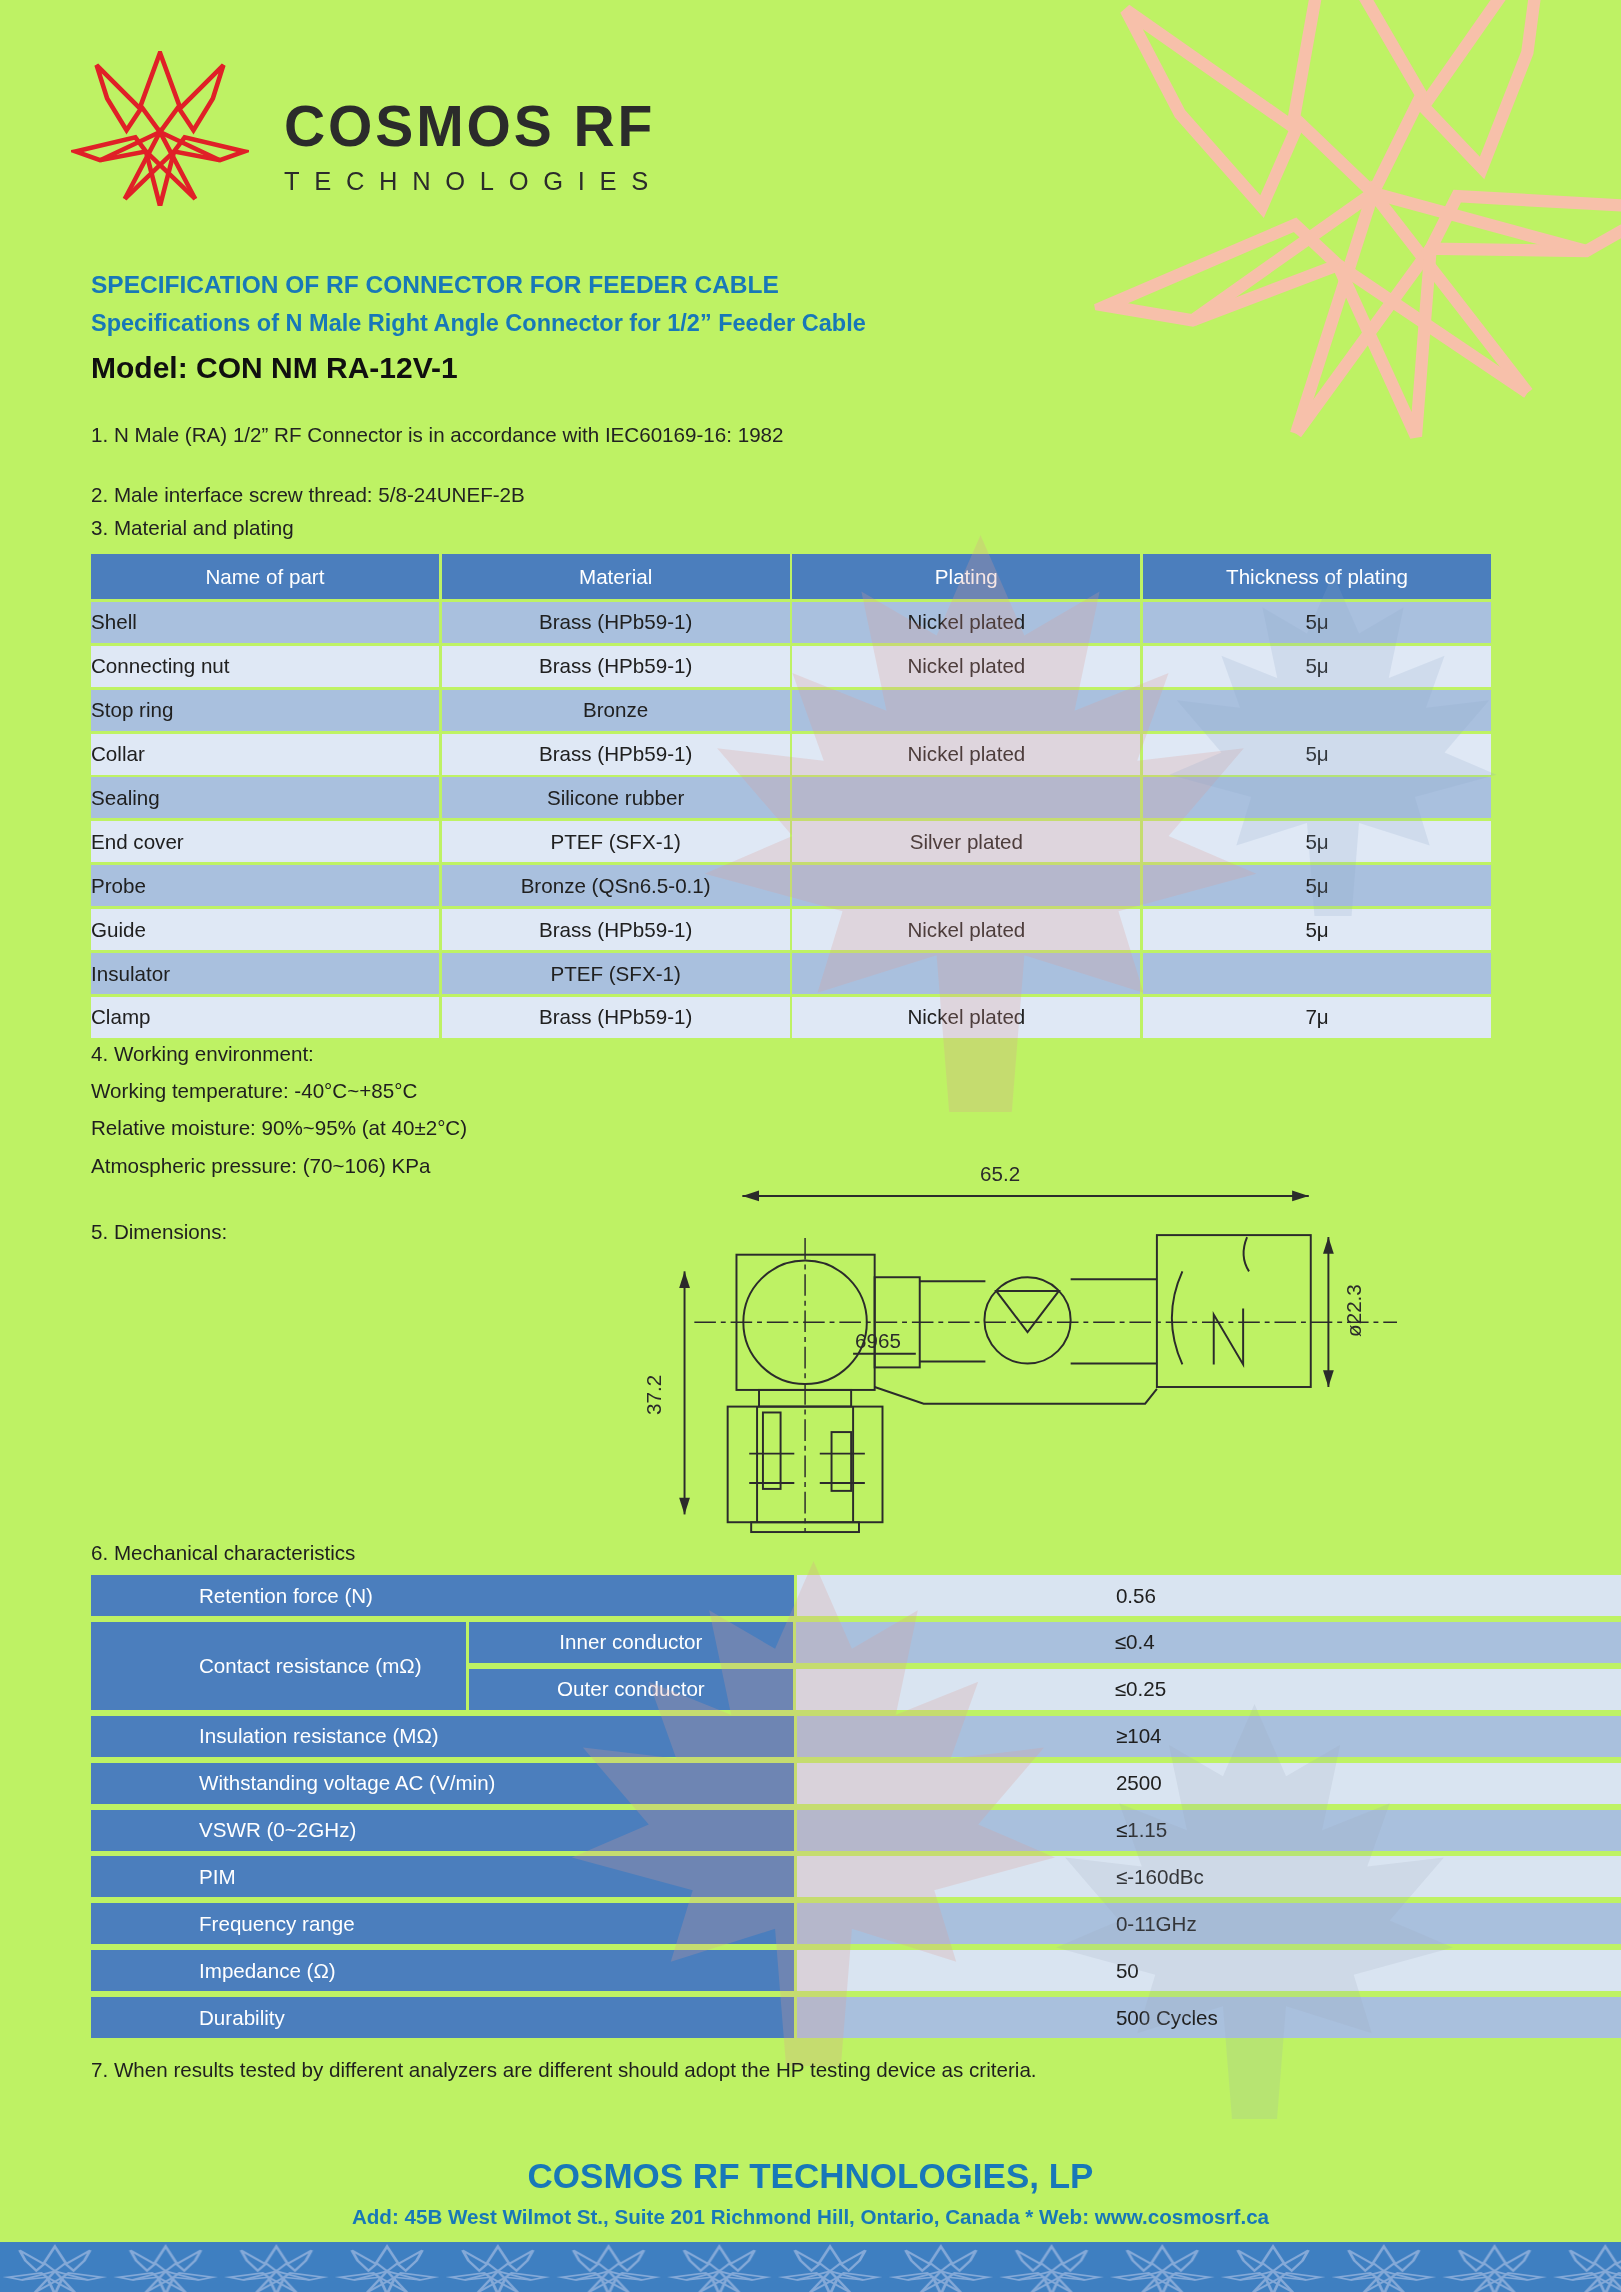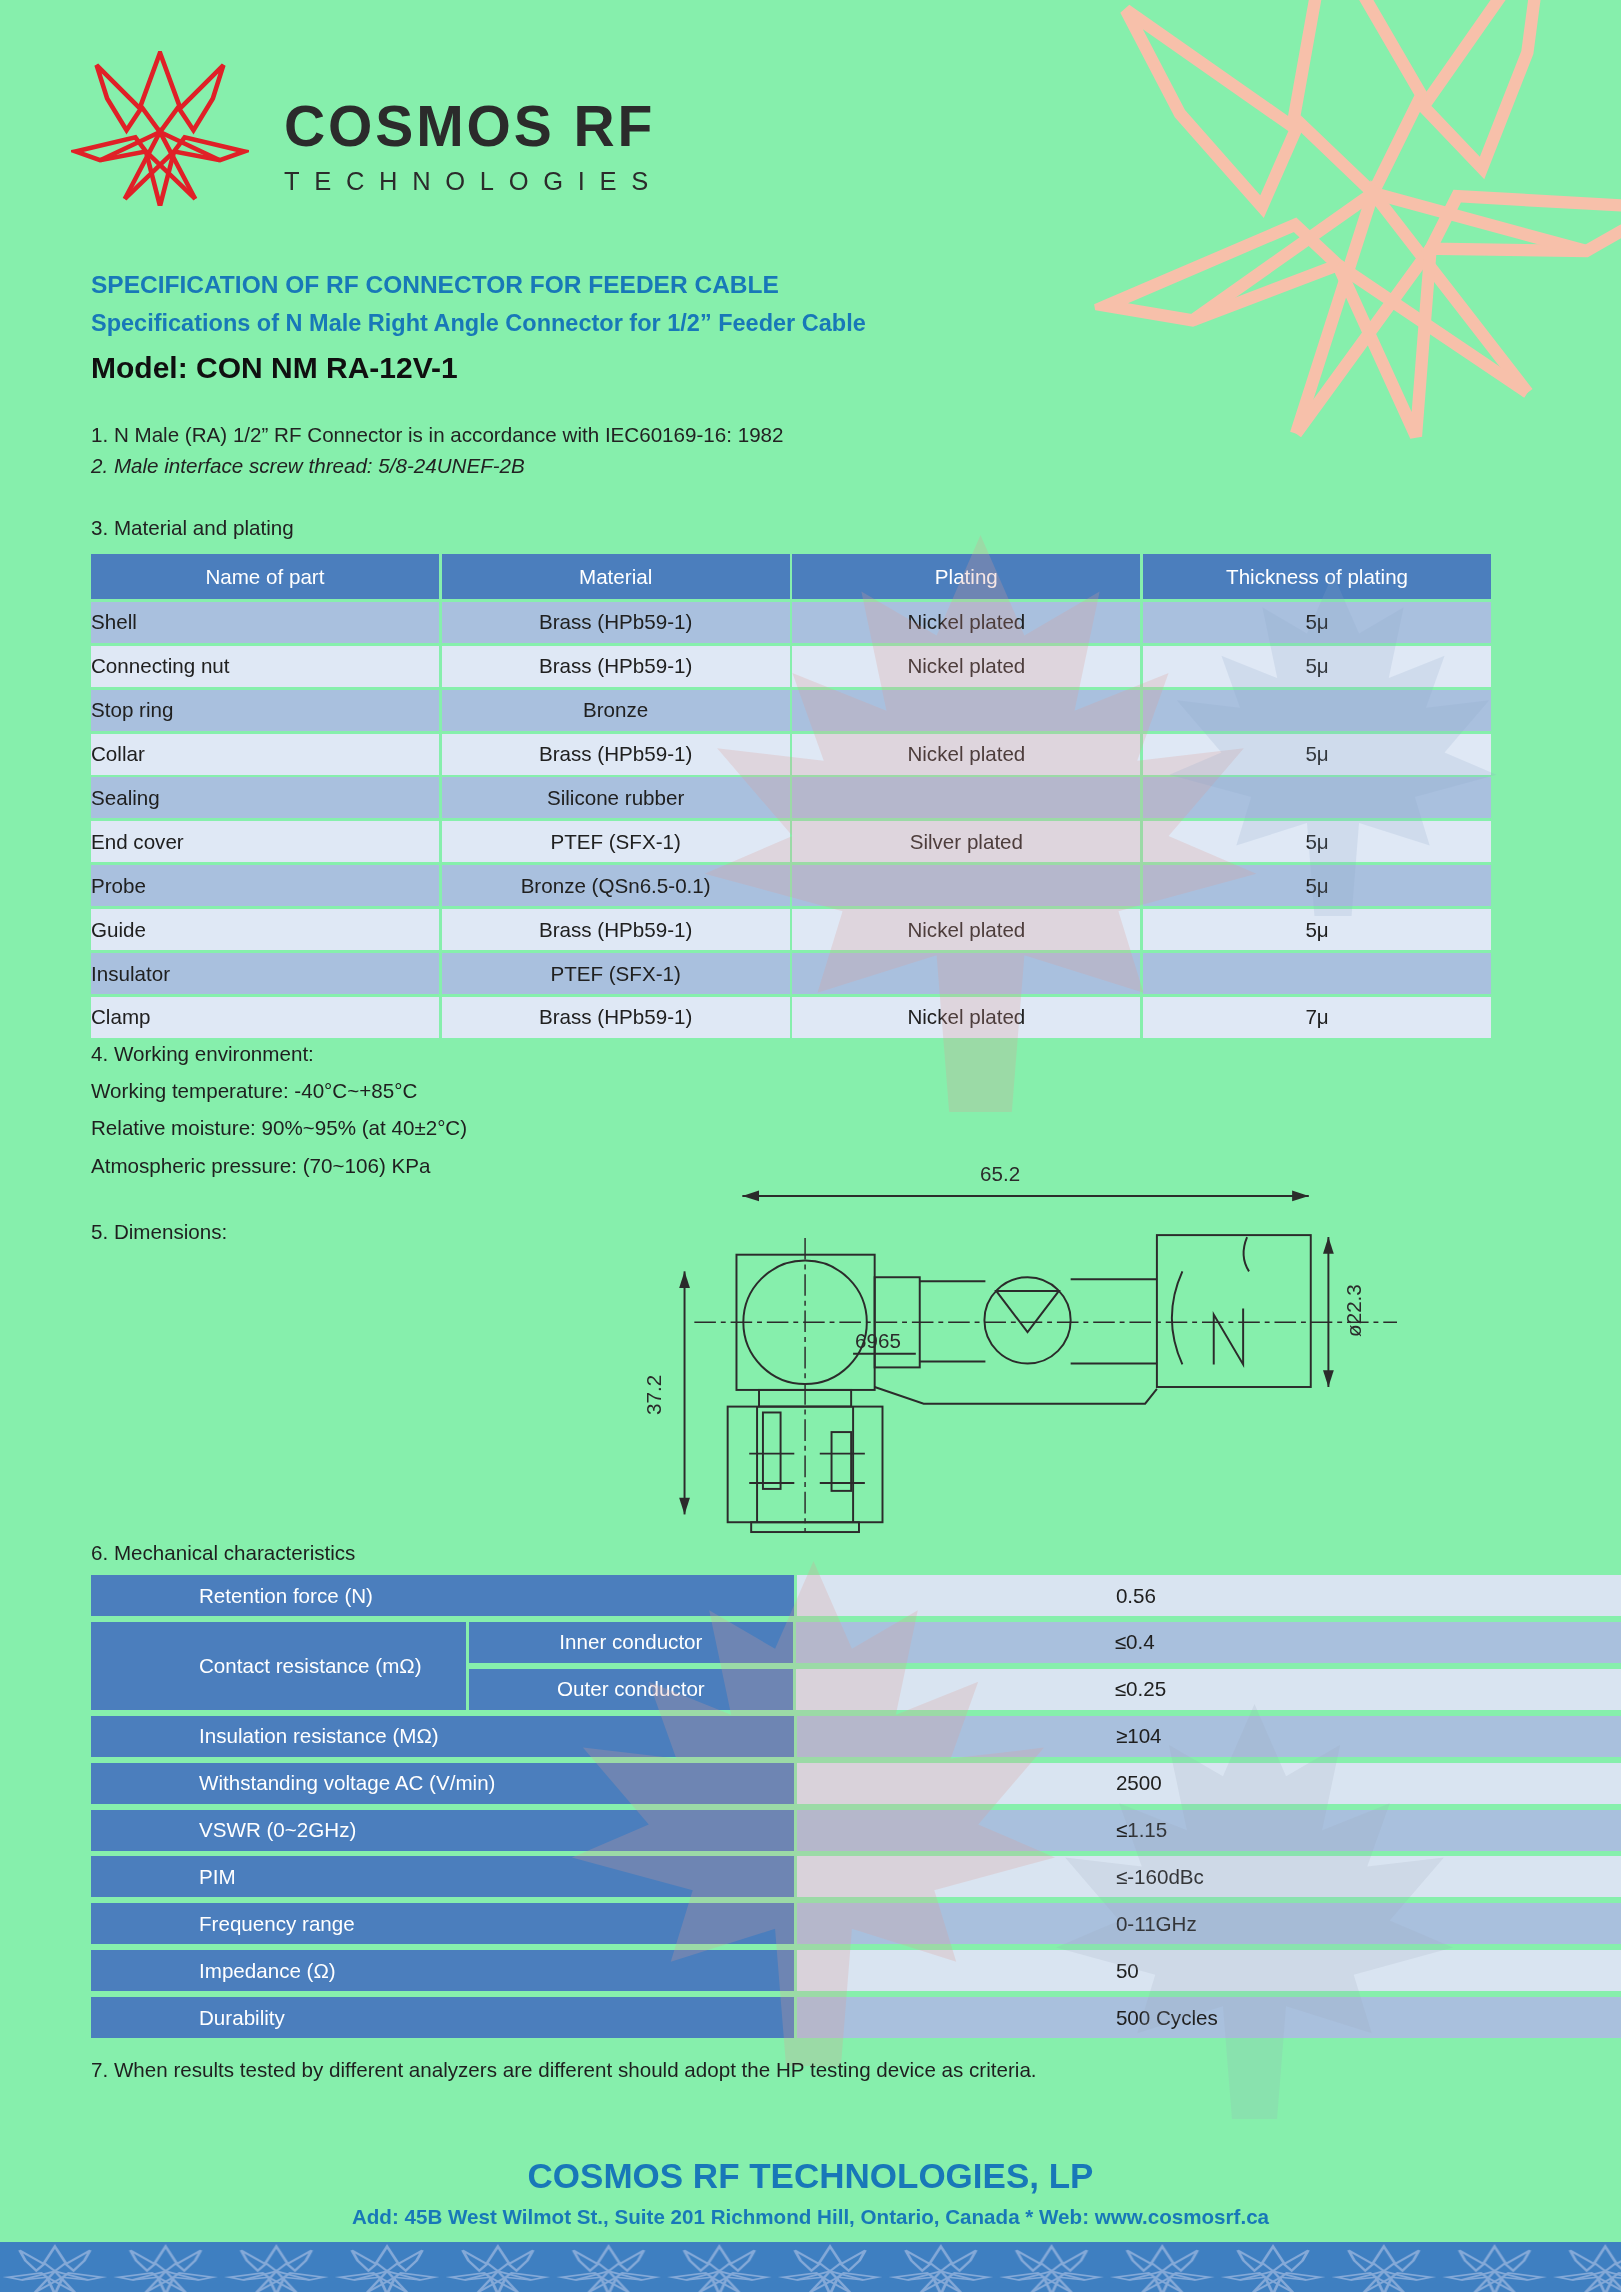--- a/index.html
+++ b/index.html
@@ -1,34 +1,34 @@
 <!DOCTYPE html>
 <html><head>
 <meta charset="utf-8">
 <style>
   html,body{margin:0;padding:0;background:#888;}
   .page{
     position:relative;width:1621px;height:2293px;margin:0 auto;
-    background:#86efac;overflow:hidden;
+    background:#bef264;overflow:hidden;
     font-family:"Liberation Sans",sans-serif;color:#1f1f1f;
   }
   
   .logo-wrap{position:absolute;left:71px;top:51px;display:flex;z-index:3;}
   .logo-leaf{width:178px;height:155px;}
   .brand-text{margin-left:35px;padding-top:47px;}
   .brand-name{font-size:57px;font-weight:bold;color:#2b2b2b;letter-spacing:2.9px;line-height:1;}
   .brand-sub{font-size:25.5px;color:#2b2b2b;letter-spacing:14.7px;margin-top:13.7px;line-height:1;}
   .decor{position:absolute;top:-93px;right:-44px;width:588px;height:549px;transform:rotate(-10deg);z-index:0;}
   
   .abs{position:absolute;z-index:3;}
   .h-spec{left:91px;top:271px;font-size:24.5px;font-weight:bold;color:#1878b8;}
   .h-sub{left:91px;top:310px;font-size:23.5px;font-weight:bold;color:#1878b8;}
   .h-model{left:91px;top:351px;font-size:30px;font-weight:bold;color:#101010;}
   .intro-item{left:91px;font-size:20.6px;color:#222;}
-  .i1{top:423px;} .i2{top:454px;font-style:italic;} .i3{top:516px;}
+  .i1{top:423px;} .i2{top:483px;} .i3{top:516px;}
   
   .mat-table{
     position:absolute;left:91px;top:554px;width:1400px;z-index:1;
     display:grid;grid-template-columns:repeat(4,1fr);gap:2.9px;
   }
   .mt-cell{height:41px;display:flex;align-items:center;justify-content:center;
     font-size:20.6px;color:#202020;}
   .mt-cell.hdr{height:45px;background:#4b7ebd;color:#ffffff;}
   .mt-cell.c0{justify-content:flex-start;box-sizing:border-box;}
   .r-dark{background:#a9c0de;}

